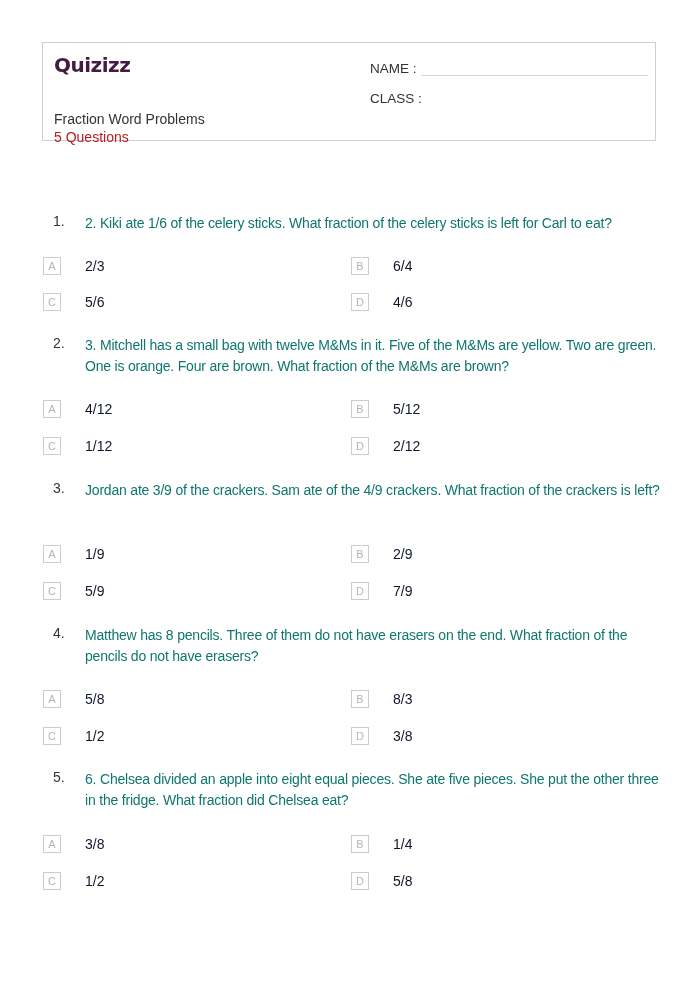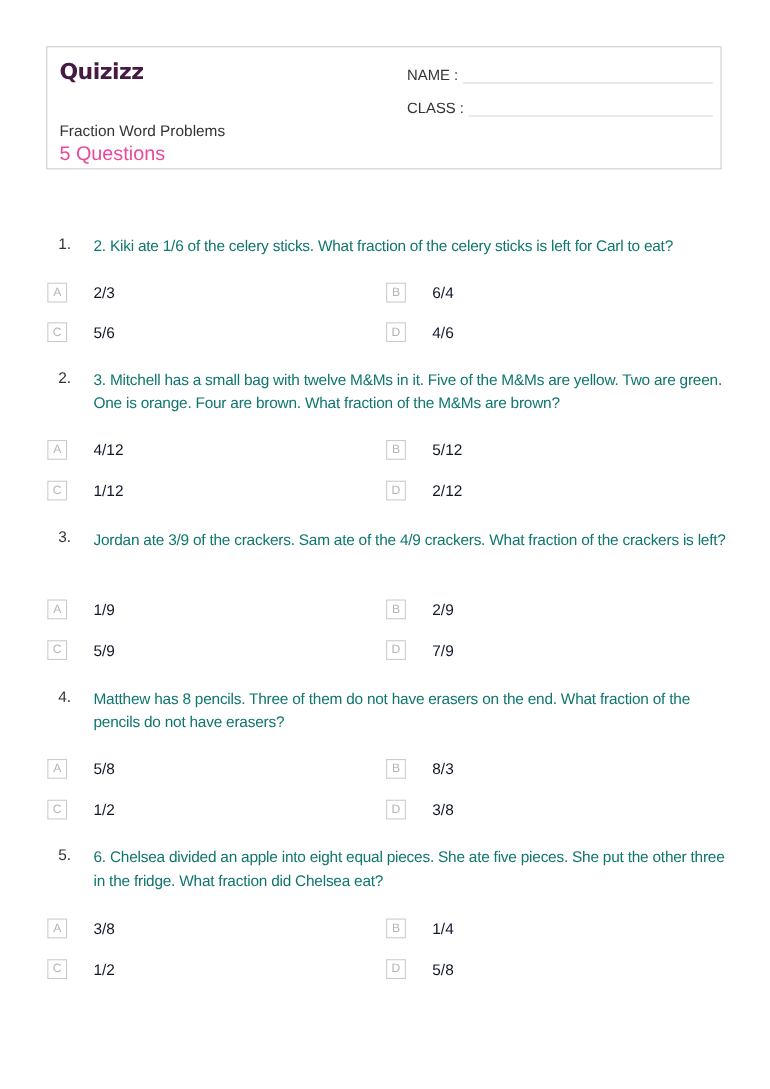--- a/index.html
+++ b/index.html
@@ -2,33 +2,33 @@
 <html><head>
   <meta charset="utf-8">
   <style>
     html, body { margin: 0; padding: 0; background: #ffffff; }
     body {
       width: 700px; height: 990px; position: relative; overflow: hidden;
       font-family: "Liberation Sans", "DejaVu Sans", sans-serif;
       color: #333333;
     }
     .header-box {
-      position: absolute; left: 42px; top: 42px; width: 614px; height: 112px;
+      position: absolute; left: 42px; top: 42px; width: 614px; height: 99px;
       border: 1px solid #cfcfcf; box-sizing: border-box;
     }
     .logo {
       position: absolute; left: 11px; top: 10px;
       font-family: "DejaVu Sans", sans-serif; font-weight: bold;
       font-size: 20px; color: #461a42; letter-spacing: -0.5px;
     }
     .title {
       position: absolute; left: 11px; top: 68px; font-size: 14px; color: #333;
     }
     .subtitle {
-      position: absolute; left: 11px; top: 86px; font-size: 18px; color: #ec4899;
+      position: absolute; left: 11px; top: 86px; font-size: 14px; color: #b91c1c;
     }
     .field {
       position: absolute; left: 327px; font-size: 13.5px; color: #333;
       display: flex; align-items: flex-start; width: 278px;
     }
     .field .lbl { white-space: pre; }
     .field .line {
       flex: 1; border-bottom: 1px solid #d6d6d6; height: 14px; margin-left: 4px;
     }
     .question {
@@ -55,21 +55,21 @@
 
 <div class="header-box">
   <div class="logo">Quizizz</div>
   <div class="title">Fraction Word Problems</div>
   <div class="subtitle">5 Questions</div>
 
   <div class="field" style="top:18px;">
     <span class="lbl">NAME :</span>
     <span class="line"></span>
   </div>
-  <div class="field" style="top:48px;">
+  <div class="field" style="top:48px;flex-direction:column;">
     <span class="lbl">CLASS :</span>
     <span class="line"></span>
   </div>
 </div>
 
 <div class="question" style="top:213px;">
   <span class="q-num">1.</span>
   <span class="q-text">2. Kiki ate 1/6 of the celery sticks. What fraction of the celery sticks is left for Carl to eat?</span>
   <div class="opt" style="left:43px; top:43px;">
     <span class="badge">A</span>

